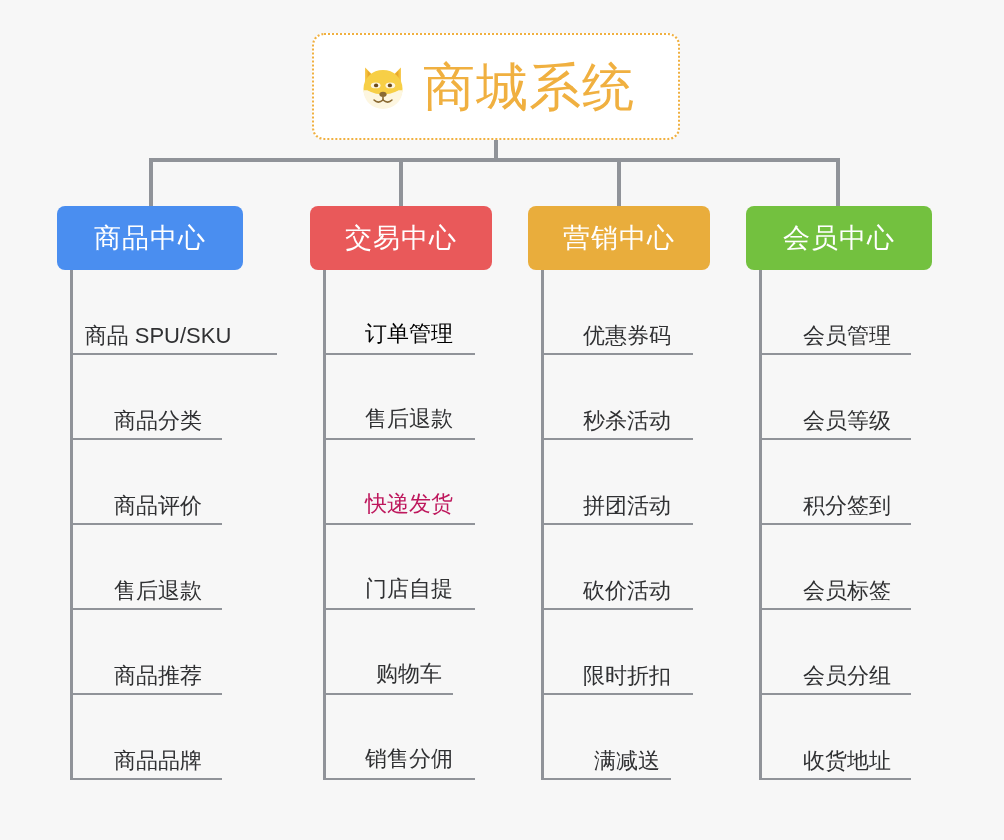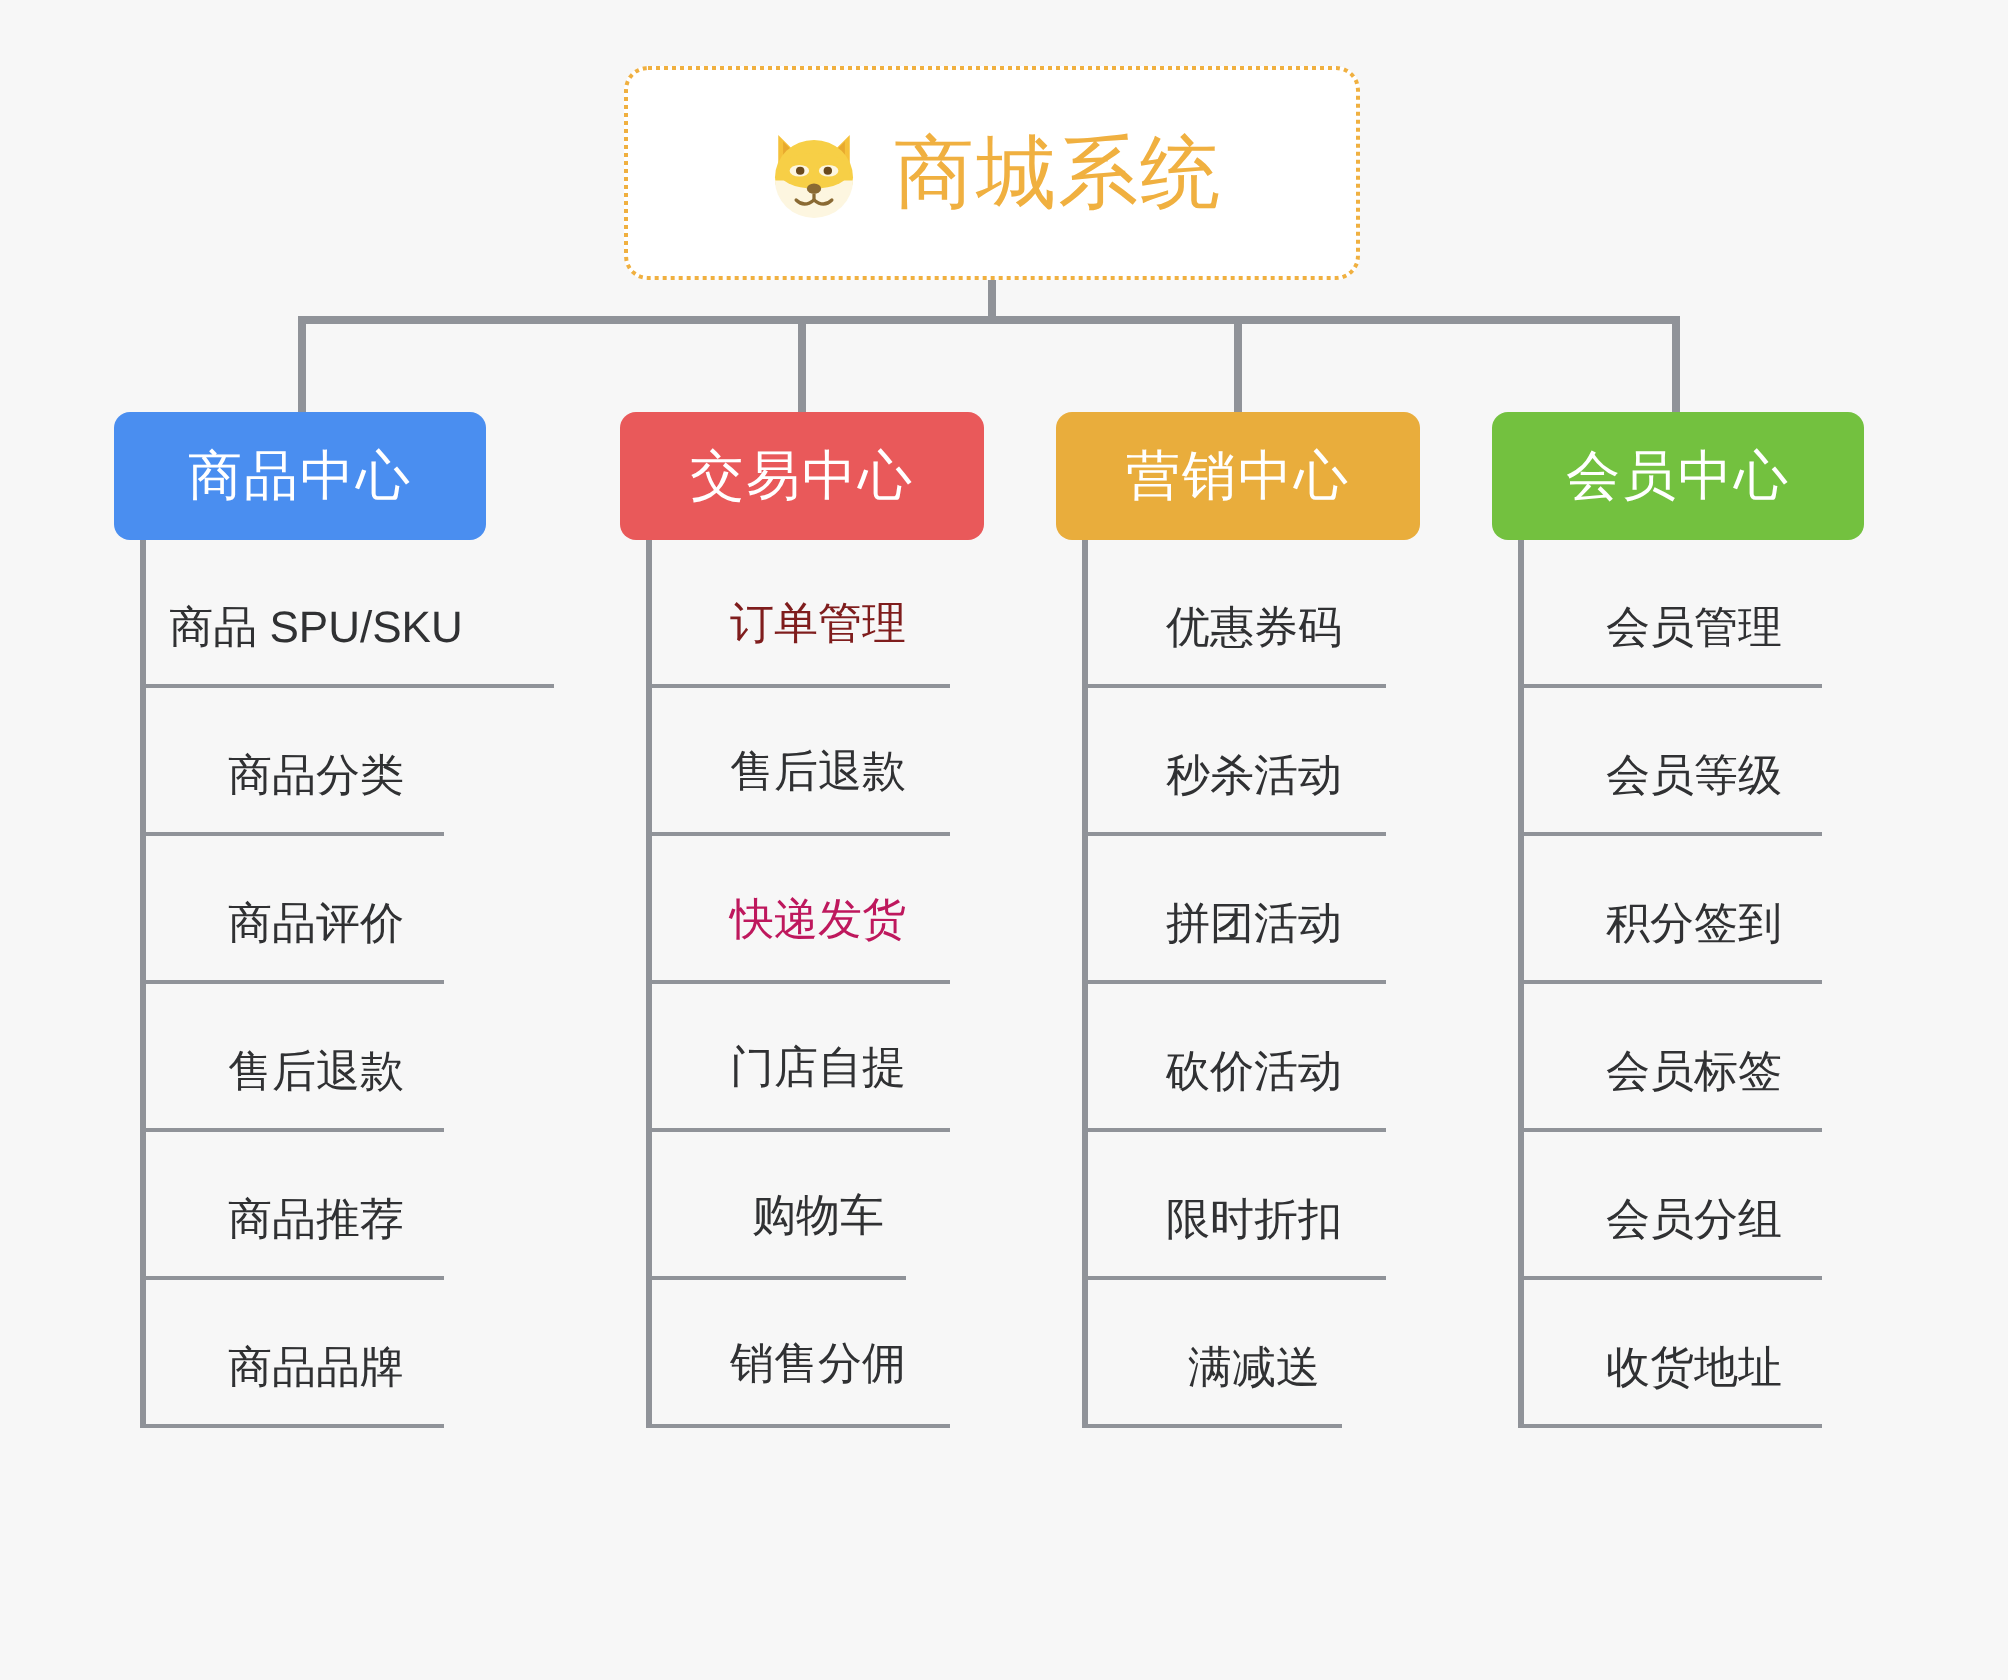--- a/index.html
+++ b/index.html
@@ -39,21 +39,21 @@
   }
   .root-emoji {
     width: 52px;
     height: 52px;
     position: relative;
     flex: 0 0 auto;
   }
   .root-emoji svg { display: block; width: 52px; height: 52px; }
   .root-title {
     color: #f0b040;
-    font-size: 40px;
+    font-size: 52px;
     line-height: 1;
     letter-spacing: 1px;
     white-space: nowrap;
   }
 
   
   .conn {
     position: absolute;
     background: #909399;
   }
@@ -103,26 +103,26 @@
   .branch-spine {
     position: absolute;
     left: 0;
     top: 0;
     bottom: 0;
     width: 3px;
     background: #909399;
   }
   .branch-item {
     position: relative;
-    height: 74px;
+    height: 85px;
     box-sizing: border-box;
     display: flex;
     align-items: flex-end;
     justify-content: center;
-    padding-bottom: 18px;
+    padding-bottom: 7px;
     padding-left: 3px;
   }
   .branch-item .label {
     font-size: 22px;
     color: #303133;
     white-space: nowrap;
     line-height: 1.1;
   }
   .branch-item .underline {
     position: absolute;
@@ -208,21 +208,21 @@
         <span class="underline" style="width: 152px; background: rgb(144, 147, 153);"></span>
       </div>
     </div>
   </div>
 
   <div class="column" id="col-1">
     <div class="col-header" style="background: rgb(233, 89, 90);">交易中心</div>
     <div class="branch">
       <div class="branch-spine" style="background: rgb(144, 147, 153);"></div>
       <div class="branch-item">
-        <span class="label" style="color: #7f1d1d; margin-top: 36px;">订单管理</span>
+        <span class="label" style="color: #000000; margin-top: 36px;">订单管理</span>
         <span class="underline" style="width: 152px; background: rgb(144, 147, 153);"></span>
       </div>
       <div class="branch-item">
         <span class="label" style="color: rgb(48, 49, 51);">售后退款</span>
         <span class="underline" style="width: 152px; background: rgb(144, 147, 153);"></span>
       </div>
       <div class="branch-item">
         <span class="label" style="color: #be185d;">快递发货</span>
         <span class="underline" style="width: 152px; background: rgb(144, 147, 153);"></span>
       </div>

